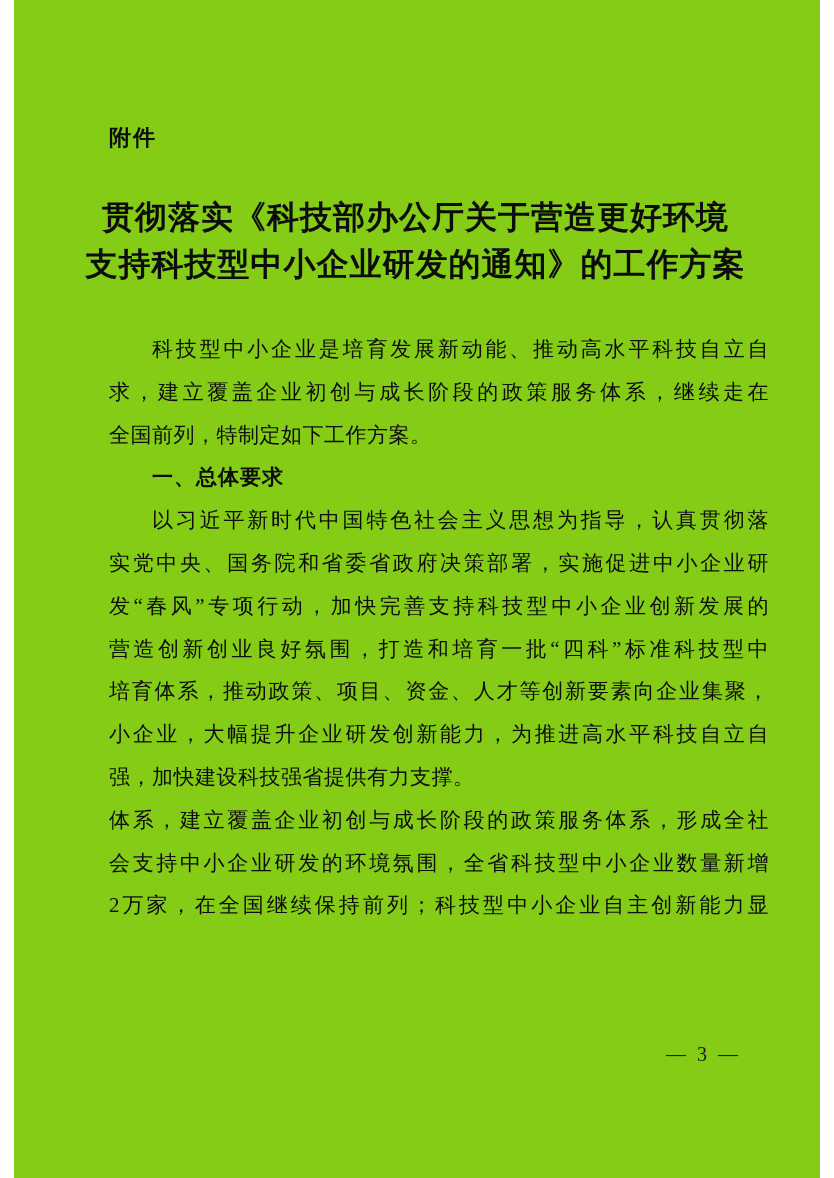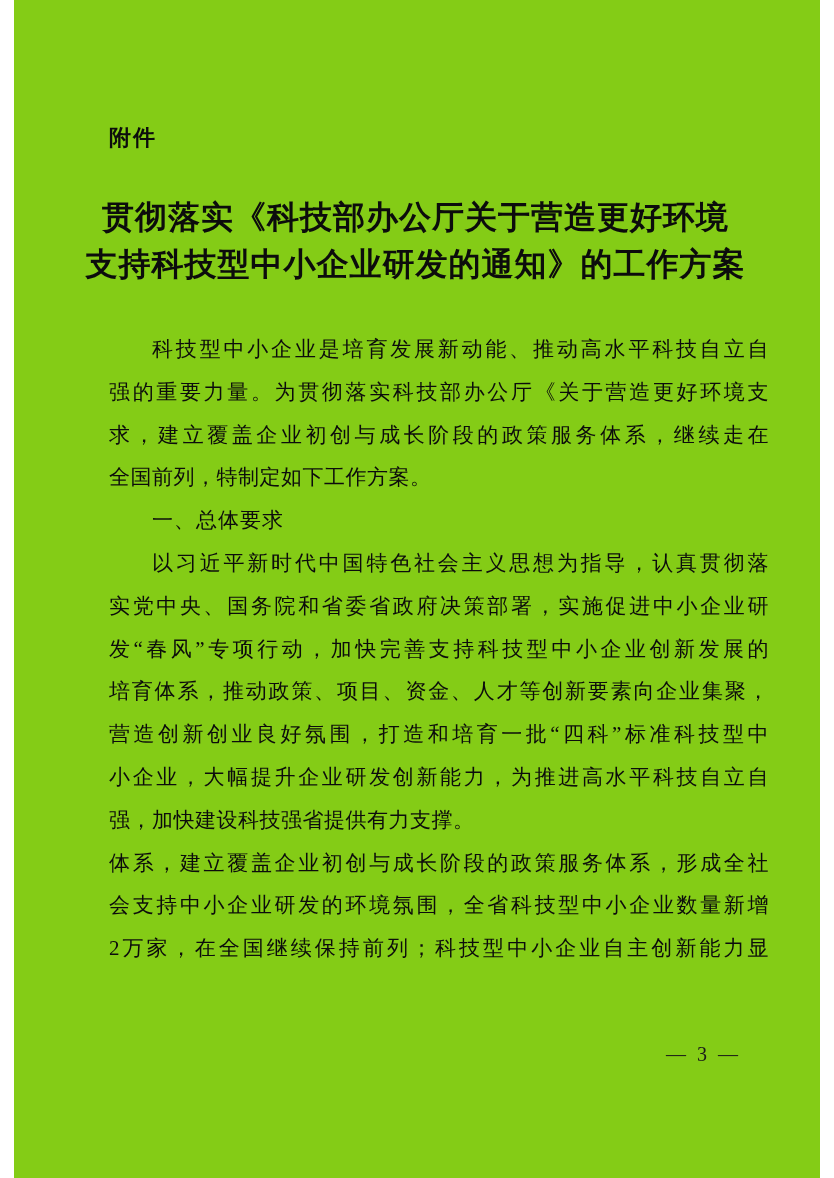--- a/index.html
+++ b/index.html
@@ -59,21 +59,21 @@
     white-space: nowrap;
   }
   .line.first {
     text-indent: 43px;
   }
   .line.lastline {
     text-align-last: left;
   }
   .line.heading {
     font-family: "Liberation Sans", "DejaVu Sans", sans-serif;
-    font-weight: normal;
+    font-weight: bold;
     text-align-last: left;
     letter-spacing: 1px;
   }
   .page-number {
     position: absolute;
     top: 1040px;
     right: 79px;
     font-family: "Liberation Serif", "DejaVu Serif", serif;
     font-size: 20px;
     line-height: 28px;
@@ -88,29 +88,28 @@
 
   <div class="attachment">附件</div>
 
   <h1 class="title">
     <span class="title-line">贯彻落实《科技部办公厅关于营造更好环境</span>
     <span class="title-line">支持科技型中小企业研发的通知》的工作方案</span>
   </h1>
 
   <div class="doc-body" id="doc-body">
       <div class="line first">科技型中小企业是培育发展新动能、推动高水平科技自立自</div>
-      <div class="line">强的重要力量。为贯彻落实科技部办公厅《关于营造更好环境支</div>
       <div class="line">求，建立覆盖企业初创与成长阶段的政策服务体系，继续走在</div>
       <div class="line lastline">全国前列，特制定如下工作方案。</div>
       <div class="line heading first lastline">一、总体要求</div>
       <div class="line first">以习近平新时代中国特色社会主义思想为指导，认真贯彻落</div>
       <div class="line">实党中央、国务院和省委省政府决策部署，实施促进中小企业研</div>
       <div class="line">发“春风”专项行动，加快完善支持科技型中小企业创新发展的</div>
+      <div class="line">营造创新创业良好氛围，打造和培育一批“四科”标准科技型中</div>
       <div class="line">培育体系，推动政策、项目、资金、人才等创新要素向企业集聚，</div>
-      <div class="line">营造创新创业良好氛围，打造和培育一批“四科”标准科技型中</div>
       <div class="line">小企业，大幅提升企业研发创新能力，为推进高水平科技自立自</div>
       <div class="line lastline">强，加快建设科技强省提供有力支撑。</div>
       <div class="line">体系，建立覆盖企业初创与成长阶段的政策服务体系，形成全社</div>
       <div class="line">会支持中小企业研发的环境氛围，全省科技型中小企业数量新增</div>
       <div class="line">2万家，在全国继续保持前列；科技型中小企业自主创新能力显</div>
     </div>
 
   <div class="page-number">— 3 —</div>
 
 </div>

